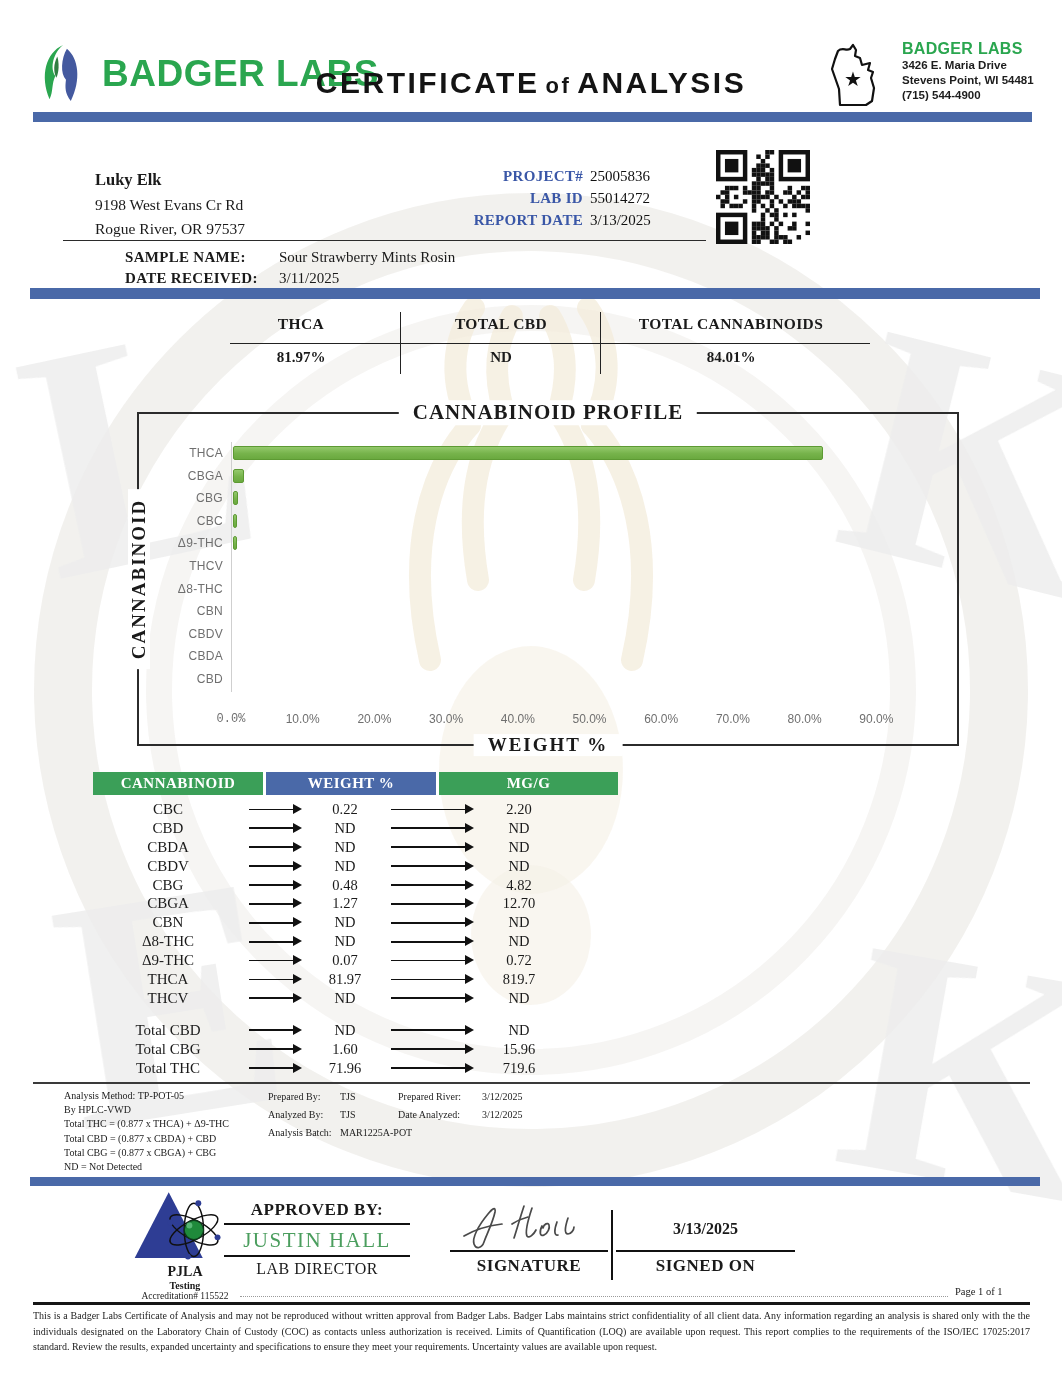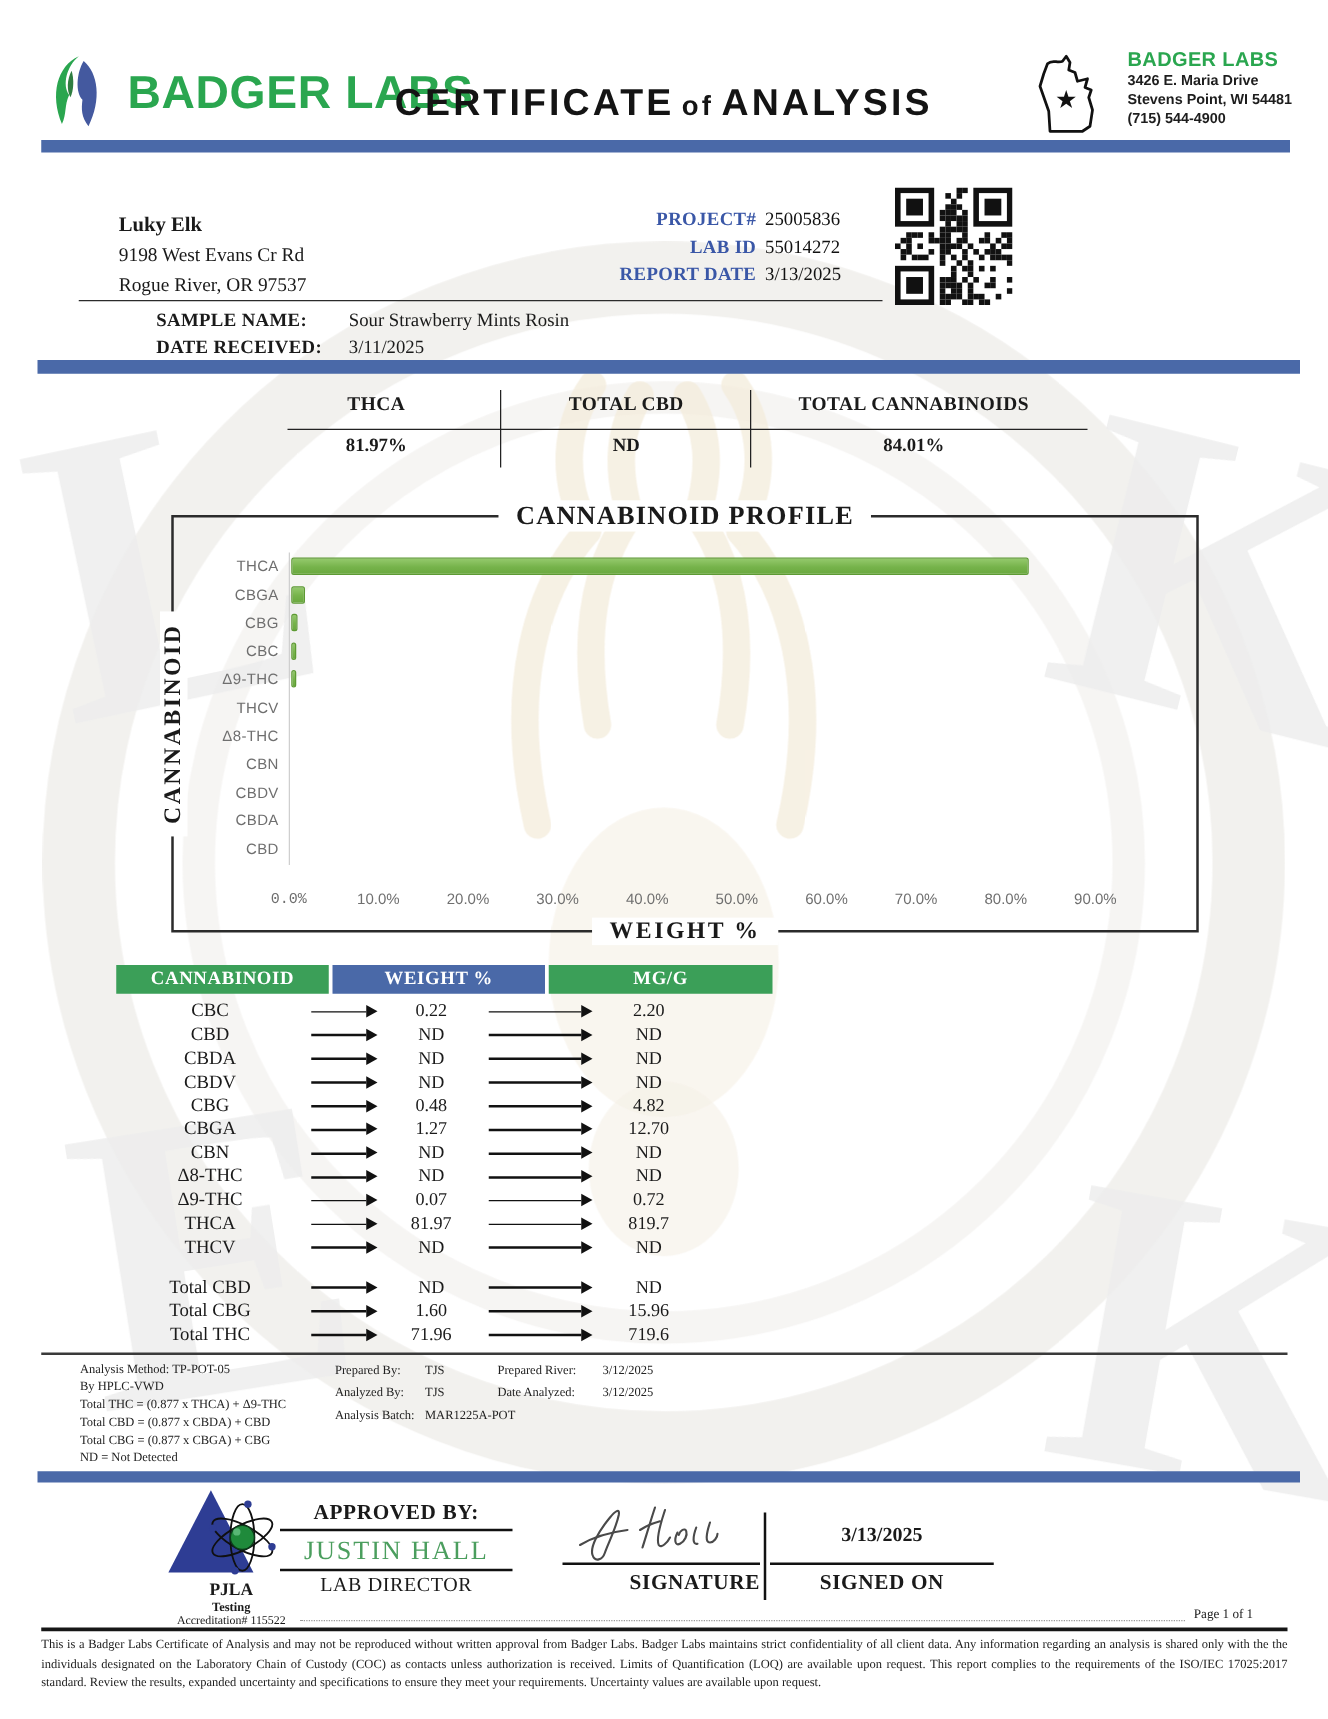--- a/index.html
+++ b/index.html
@@ -22,21 +22,21 @@
   .lab-line{font-size:11.5px;font-weight:bold;color:#1d1d1d;line-height:1.3;}
   .bluebar{position:absolute;left:33px;width:999px;height:10px;background:#4a69a8;}
   .bar1{top:112px;} .bar2{top:288px;left:30px;width:1010px;height:11px;} .bar3{top:1177px;left:30px;width:1010px;height:9px;}
 
   
   .rep-head{position:absolute;left:80px;top:136px;width:626px;border-bottom:1.5px solid #2b2b2b;padding-bottom:3px;}
   .rep-word{font-size:23px;font-weight:bold;color:#3a57a7;letter-spacing:1px;border-bottom:2px solid #3a57a7;}
   .rep-rest{font-size:17px;font-weight:bold;color:#111;margin-left:8px;letter-spacing:0.5px;}
   .client{position:absolute;left:95px;top:167px;font-size:15.5px;line-height:1.55;}
   .client .cname{font-weight:bold;font-size:16.5px;}
-  .meta{position:absolute;left:420px;top:166px;width:292px;}
+  .meta{position:absolute;left:398px;top:166px;width:292px;}
   .mrow{display:flex;line-height:1.45;}
   .mlab{flex:1;text-align:right;font-weight:bold;color:#3a57a7;font-size:15px;letter-spacing:0.3px;}
   .mval{width:100px;text-align:left;padding-left:7px;font-size:15px;color:#111;}
   .qr{position:absolute;left:716px;top:150px;width:94px;height:94px;}
   .rule2{position:absolute;left:63px;top:240px;width:643px;border-top:1.5px solid #2b2b2b;}
   .sample{position:absolute;left:95px;top:247px;font-size:15px;}
   .srow{display:flex;line-height:1.4;margin-left:30px;}
   .slab2{width:148px;font-weight:bold;letter-spacing:0.3px;}
   .sval2{padding-left:6px;}
 
@@ -95,21 +95,21 @@
   .pjla-sub{font-weight:bold;font-size:10px;}
   .pjla-acc{font-size:9.5px;}
   .approved{position:absolute;left:224px;top:1200px;width:186px;text-align:center;}
   .app-lab{font-size:17px;font-weight:bold;letter-spacing:0.5px;border-bottom:2px solid #111;padding-bottom:3px;}
   .app-name{font-size:21px;color:#4b9e5e;letter-spacing:1.5px;padding:3px 0 2px;border-bottom:2px solid #111;}
   .app-role{font-size:16px;letter-spacing:0.5px;padding-top:3px;}
   .sig-svg{position:absolute;left:462px;top:1192px;}
   .sig-hline1{position:absolute;left:450px;top:1250px;width:158px;border-top:2px solid #111;}
   .sig-hline2{position:absolute;left:616px;top:1250px;width:179px;border-top:2px solid #111;}
   .sig-vline{position:absolute;left:611px;top:1210px;height:70px;border-left:2px solid #111;}
-  .sig-cap{position:absolute;left:450px;top:1256px;width:158px;text-align:right;font-size:17px;font-weight:bold;letter-spacing:0.5px;}
+  .sig-cap{position:absolute;left:450px;top:1256px;width:158px;text-align:center;font-size:17px;font-weight:bold;letter-spacing:0.5px;}
   .sig-date{position:absolute;left:616px;top:1220px;width:179px;text-align:center;font-size:16px;font-weight:bold;}
   .sig-signed{position:absolute;left:616px;top:1256px;width:179px;text-align:center;font-size:17px;font-weight:bold;letter-spacing:0.5px;}
 
   
   .pgdots{position:absolute;left:240px;top:1296px;width:708px;border-top:1.5px dotted #9a9a9a;}
   .pglabel{position:absolute;left:955px;top:1286px;font-size:10.5px;}
   .thickline{position:absolute;left:33px;top:1302px;width:997px;height:2.5px;background:#161616;}
   .disclaimer{position:absolute;left:33px;top:1308px;width:997px;font-size:10px;line-height:1.55;
               text-align:justify;color:#1c1c1c;}
 </style>

